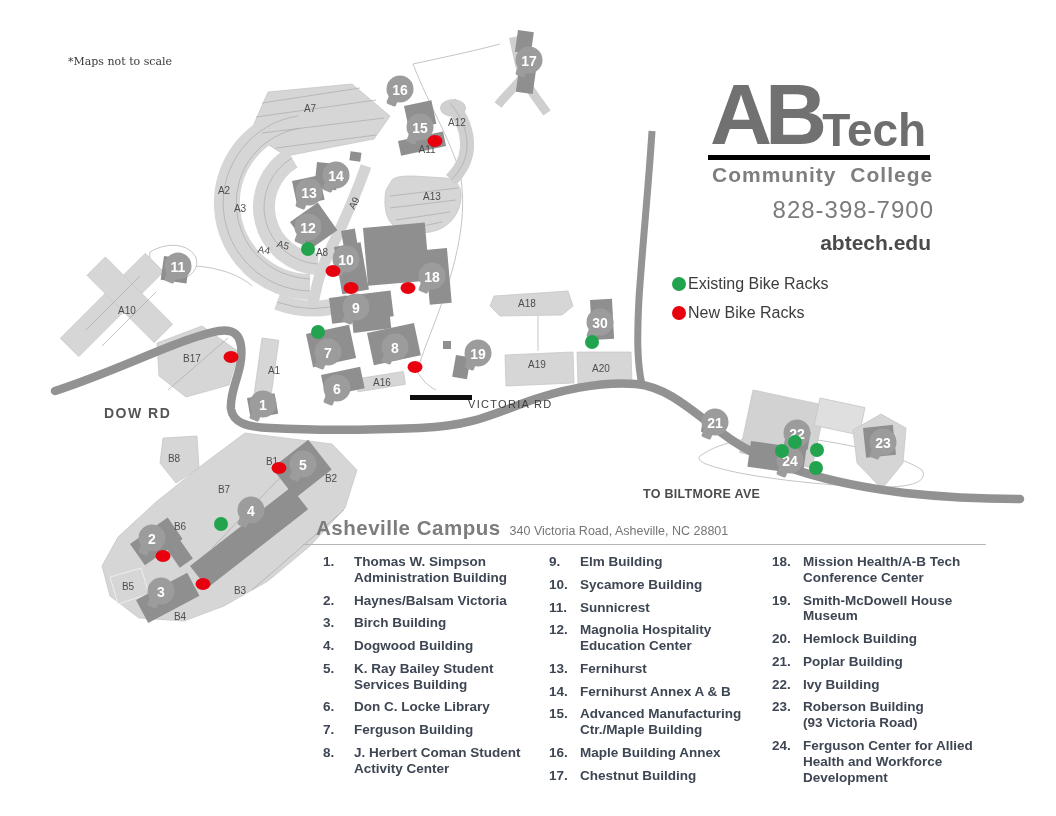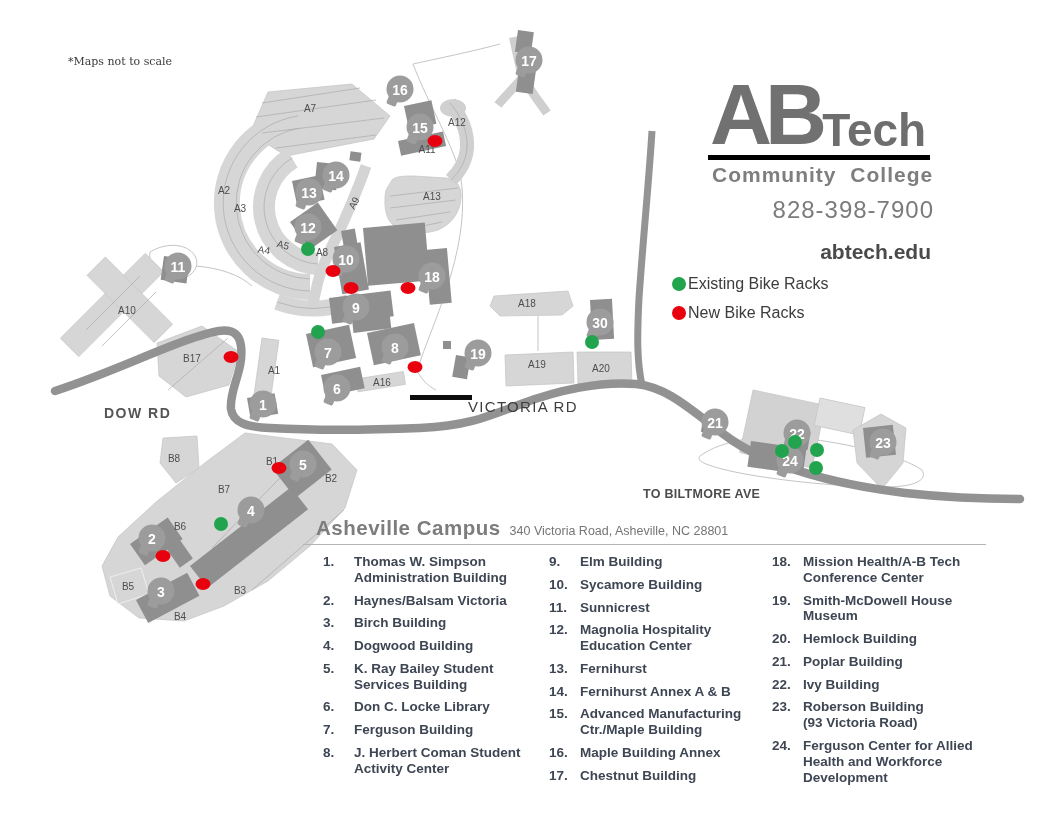--- a/index.html
+++ b/index.html
@@ -13,39 +13,39 @@
           justify-content:center;transform:translate(-50%,-50%);}
   .marker::before{content:'';position:absolute;left:1px;bottom:-3px;width:10px;height:10px;
           background:#9c9c9c;transform:rotate(22deg);border-radius:2px;z-index:-1;}
   .alabel{position:absolute;font-size:10px;color:#4d4d4d;white-space:nowrap;
           transform:translate(-50%,-50%);}
   .dot{position:absolute;border-radius:50%;transform:translate(-50%,-50%);}
   .dot.existing{width:14px;height:14px;}
   .dot.new{width:15px;height:12px;}
   .road-label{position:absolute;z-index:3;color:#4c4c4c;}
   #dow-label{left:104px;top:405px;font-size:14px;font-weight:bold;letter-spacing:1.5px;color:#555;}
-  #victoria-label{left:468px;top:398px;font-size:15px;letter-spacing:1.3px;color:#3d3d3d;}
+  #victoria-label{left:468px;top:398px;font-size:11px;letter-spacing:1.3px;color:#3d3d3d;}
   #biltmore-label{left:643px;top:487px;font-size:12.5px;font-weight:bold;letter-spacing:.3px;color:#4c4c4c;}
   #map-note{position:absolute;left:68px;top:55px;font-family:"DejaVu Serif",serif;
             font-size:11px;color:#3a3a3a;z-index:3;}
   
   #legend{position:absolute;left:672px;top:274px;z-index:3;}
   .legend-row{display:flex;align-items:center;height:20px;margin-bottom:9px;}
   .legend-swatch{width:14px;height:14px;border-radius:50%;flex:0 0 auto;}
   .legend-label{font-size:16px;color:#3c3c3c;margin-left:2px;}
   
   #logo{position:absolute;left:705px;top:60px;width:232px;z-index:3;}
   .logo-row{display:flex;align-items:flex-end;padding-left:5px;height:94px;}
   .logo-ab{font-size:86px;font-weight:bold;color:#717171;letter-spacing:-7px;line-height:.92;}
   .logo-tech{font-size:46px;font-weight:bold;color:#6e6e6e;line-height:1;margin-left:2px;margin-bottom:1px;}
   .logo-rule{width:222px;height:5px;background:#000;margin-top:1px;margin-left:3px;}
   .logo-sub{font-size:21px;font-weight:bold;color:#7e7e7e;letter-spacing:1px;word-spacing:7px;
             padding-left:7px;margin-top:3px;}
   .logo-phone{font-size:24px;color:#7b7b7b;letter-spacing:1px;text-align:right;padding-right:3px;margin-top:9px;}
-  .logo-site{font-size:21px;font-weight:bold;color:#4a4a4a;text-align:right;padding-right:6px;margin-top:16px;}
+  .logo-site{font-size:21px;font-weight:bold;color:#4a4a4a;text-align:right;padding-right:6px;margin-top:7px;}
   
   #campus{position:absolute;left:314px;top:516px;width:695px;z-index:3;}
   .campus-head{display:flex;align-items:baseline;padding-left:2px;}
   .campus-title{font-size:20.5px;font-weight:bold;color:#7d7d7d;letter-spacing:.5px;}
   .campus-address{font-size:12.5px;color:#757575;margin-left:9px;}
   .campus-rule{height:1px;background:#b5b5b5;width:683px;margin-left:-11px;margin-top:4px;}
   #list-columns{display:flex;margin-top:9px;padding-left:9px;}
   .list-col{flex:0 0 auto;}
   .list-col:nth-child(1){width:226px;}
   .list-col:nth-child(2){width:223px;}

